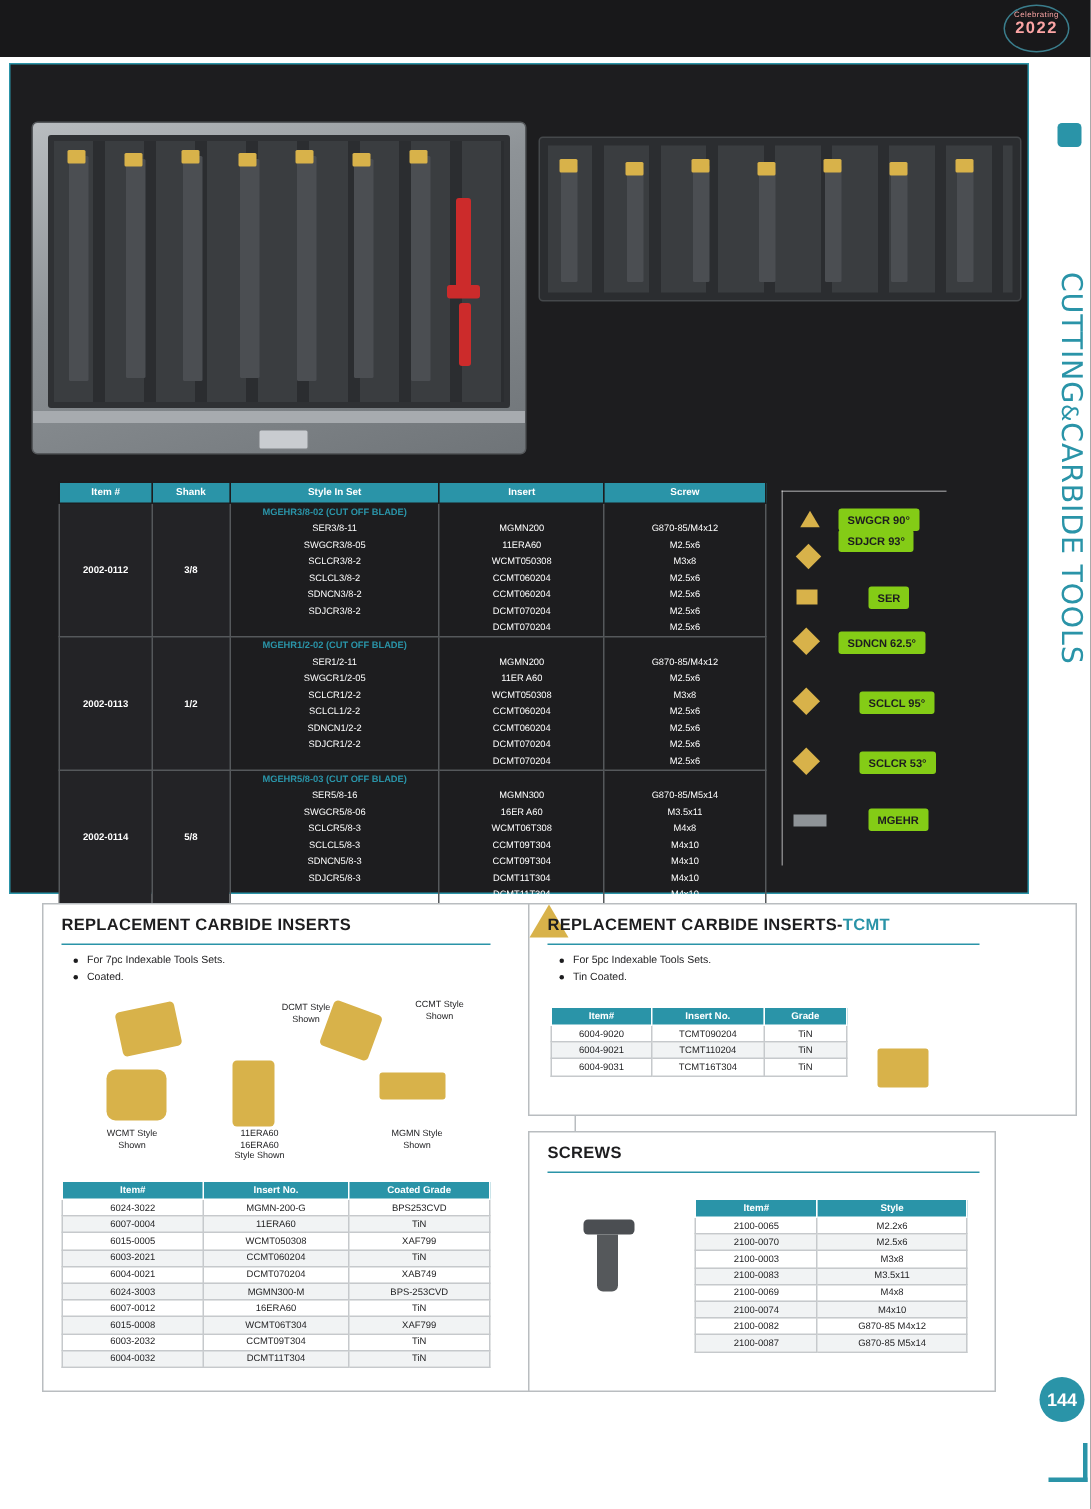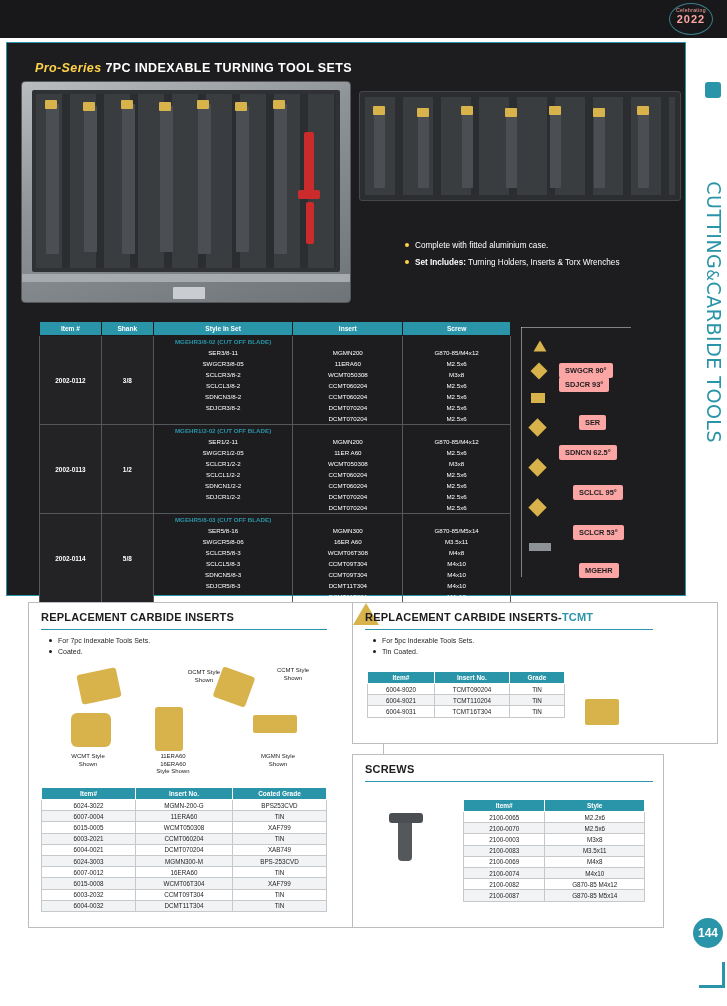--- a/index.html
+++ b/index.html
@@ -140,23 +140,23 @@
     font-size: 6.2px;
   }
   .spec-table td.grp { background: #232326; font-weight: bold; font-size: 6.4px; }
   .sub { width: 100%; border-collapse: collapse; }
   .sub td { border: none; padding: 1px 1px; height: 9px; line-height: 9px; }
   .sub .hdr { color: #2a94a8; font-weight: bold; }
 
   
   .diagram-area { position: absolute; left: 510px; top: 278px; width: 165px; height: 290px; }
   .diag-label {
-    position: absolute; background: #fca5a5; color: #1d1d1f;
+    position: absolute; background: #84cc16; color: #1d1d1f;
     font-size: 7.4px; font-weight: bold; text-align: left;
-    border-radius: 2px; padding: 3px 6px; white-space: nowrap; margin-top: 24px;
+    border-radius: 2px; padding: 3px 6px; white-space: nowrap;
   }
   .diag-shape {
     position: absolute; background: #d8b24a;
   }
   .diag-rule {
     position:absolute; background:#ffffff; height:1px; opacity:.45;
   }
   .diag-vrule { position:absolute; background:#ffffff; width:1px; opacity:.45; }
 
   
@@ -207,24 +207,20 @@
   <div class="deco-dot"></div>
   <div class="side-tab-label">
     <span>CUTTING</span><span class="amp">&amp;</span><span>CARBIDE TOOLS</span>
   </div>
   <div class="page-number-box">144</div>
   <div class="corner-deco"></div>
 </div>
 
 <div class="main-panel">
 
-  <div class="panel-title">
-    <span class="pro">Pro-Series</span>
-    <span class="rest">7PC INDEXABLE TURNING TOOL SETS</span>
-  </div>
 
   <div class="photo-case">
     <div class="case-inner">
       <div class="case-foam"></div>
       <div class="tool" style="left:14px;  top:14px;  width:13px; height:150px;">
           <span class="tip"></span>
         </div>
       <div class="tool" style="left:52px;  top:16px;  width:13px; height:146px;">
           <span class="tip"></span>
         </div>
@@ -269,24 +265,20 @@
         <span class="tip"></span>
       </div>
     <div class="tool" style="left:234px; top:20px; width:11px; height:76px;">
         <span class="tip"></span>
       </div>
     <div class="tool" style="left:278px; top:18px; width:11px; height:78px;">
         <span class="tip"></span>
       </div>
   </div>
 
-  <ul class="bullets">
-    <li>Complete with fitted aluminium case.</li>
-    <li><b>Set Includes:</b><span> Turning Holders, Inserts &amp; Torx Wrenches</span></li>
-  </ul>
 
   <table class="spec-table">
     <thead>
       <tr>
         <th style="width:62px">Item #</th>
         <th style="width:52px">Shank</th>
         <th style="width:140px">Style In Set</th>
         <th style="width:110px">Insert</th>
         <th style="width:108px">Screw</th>
       </tr>

